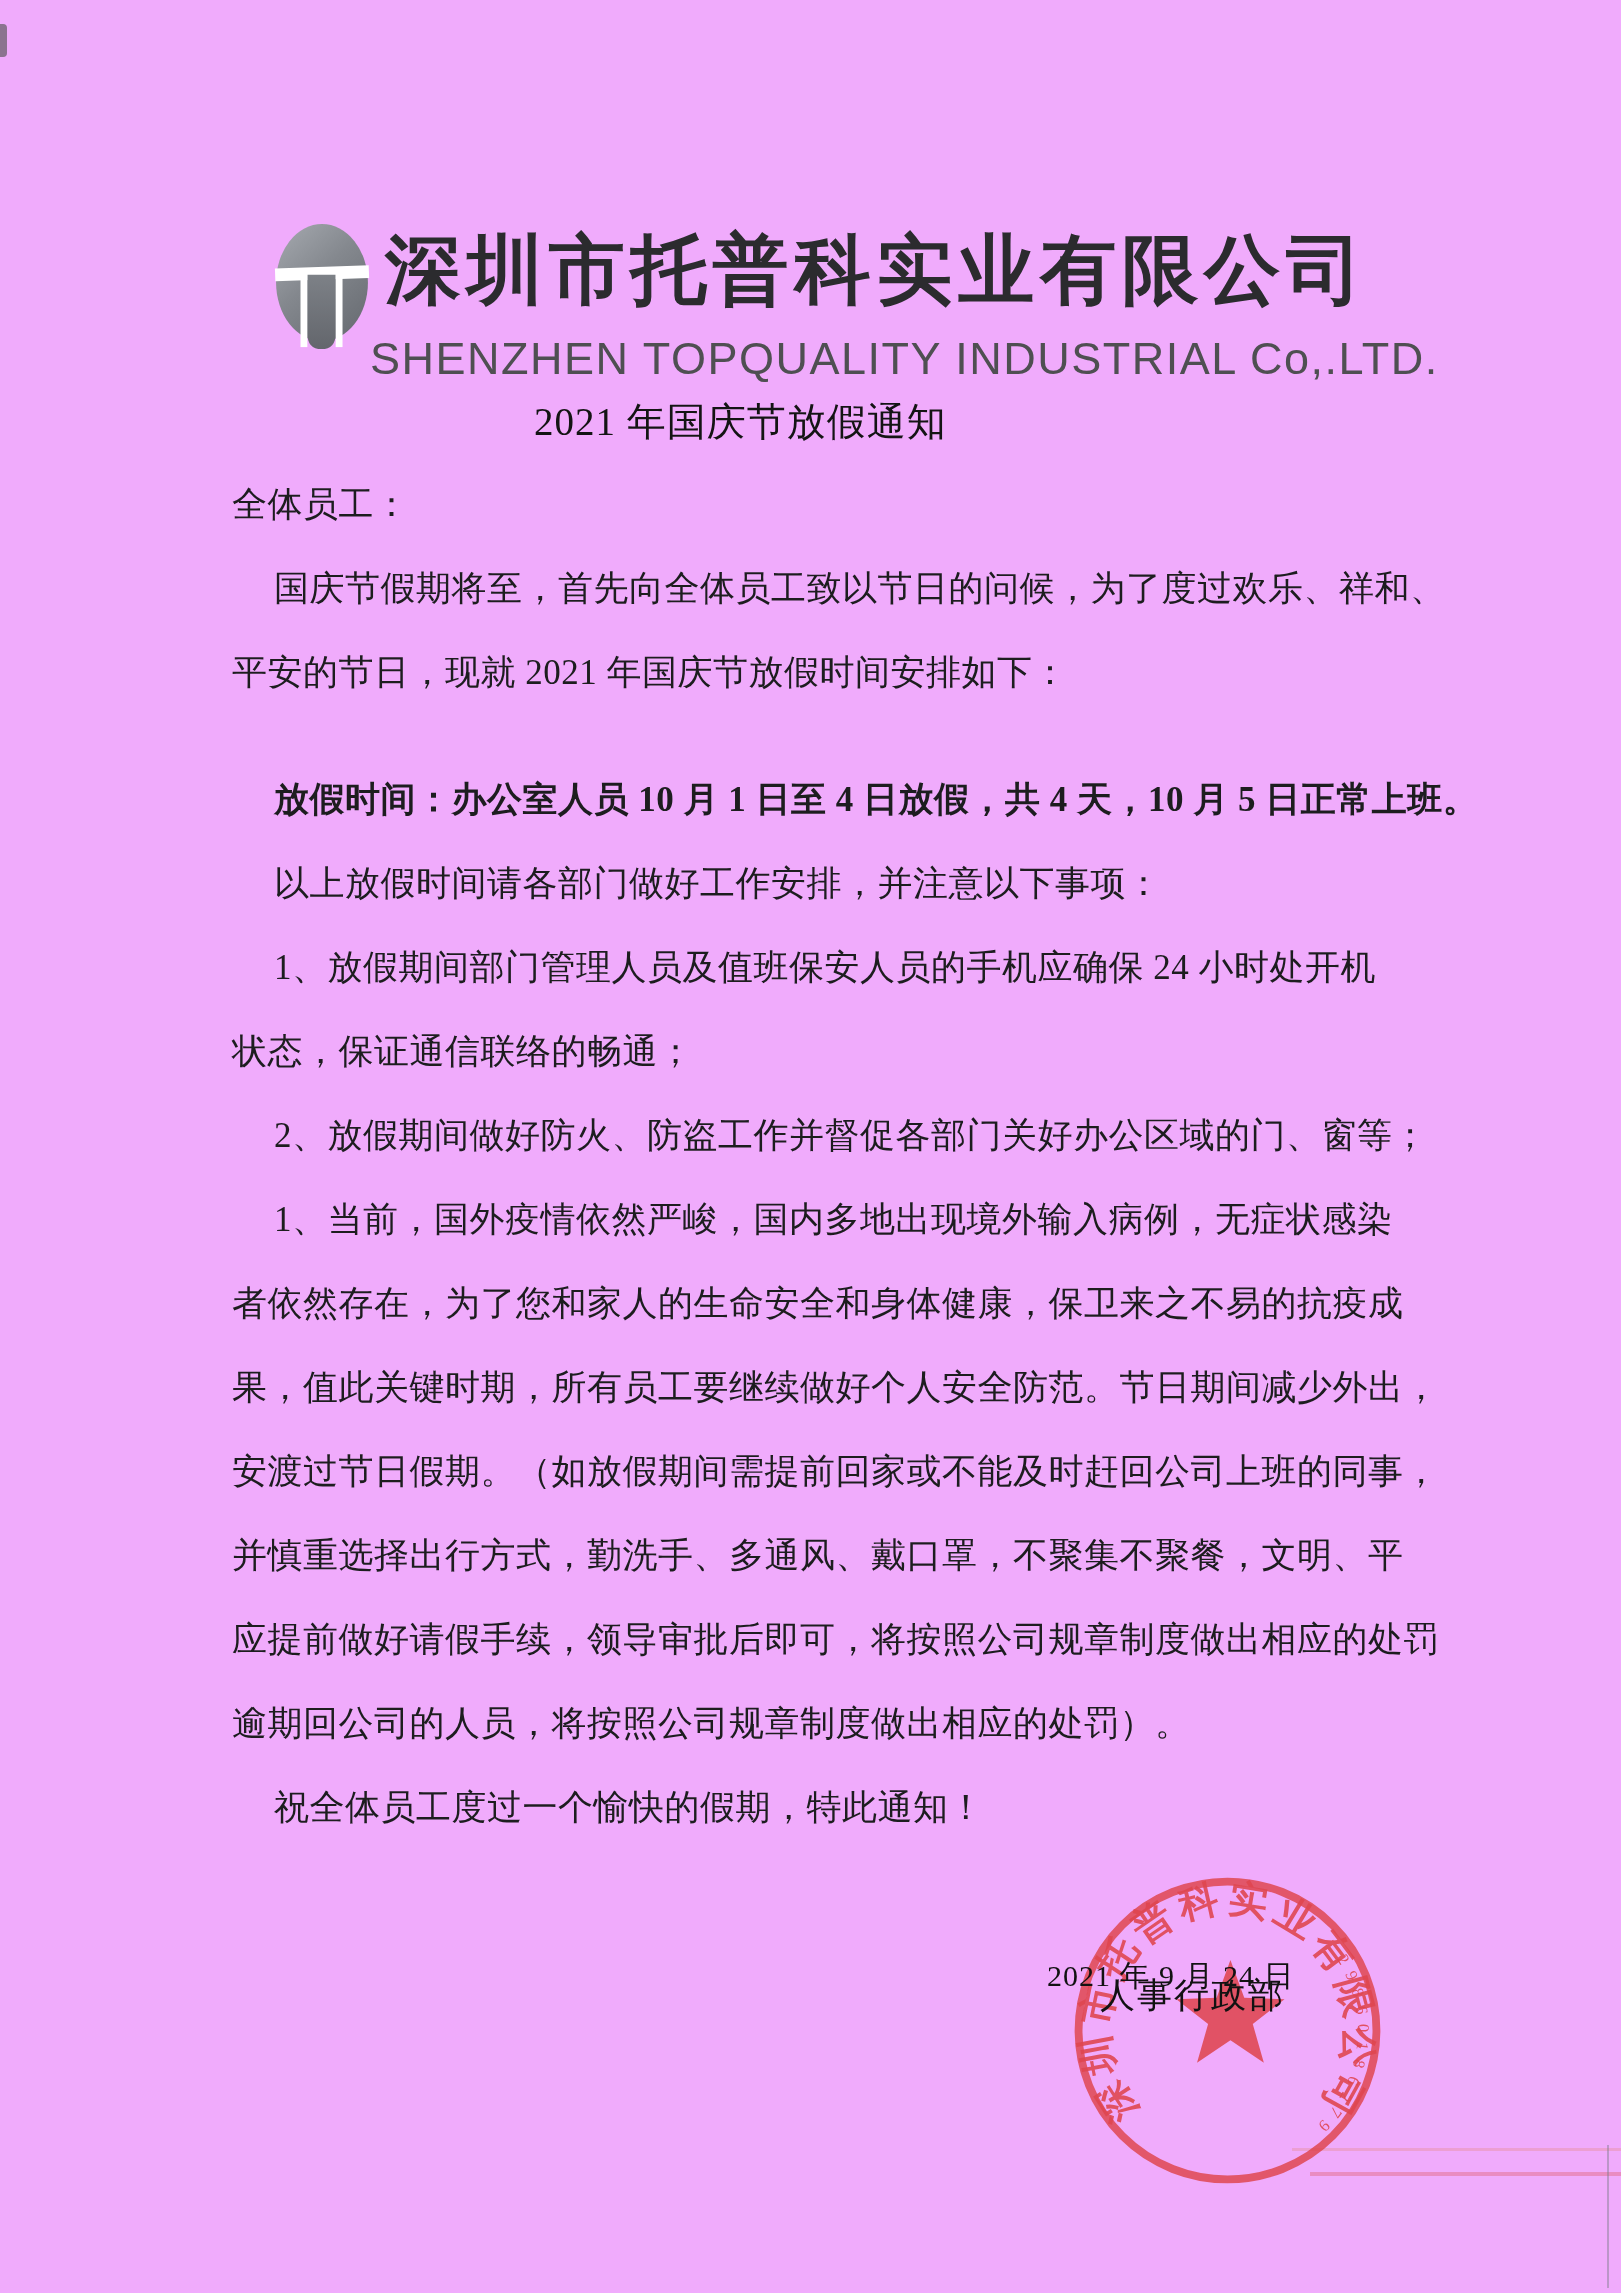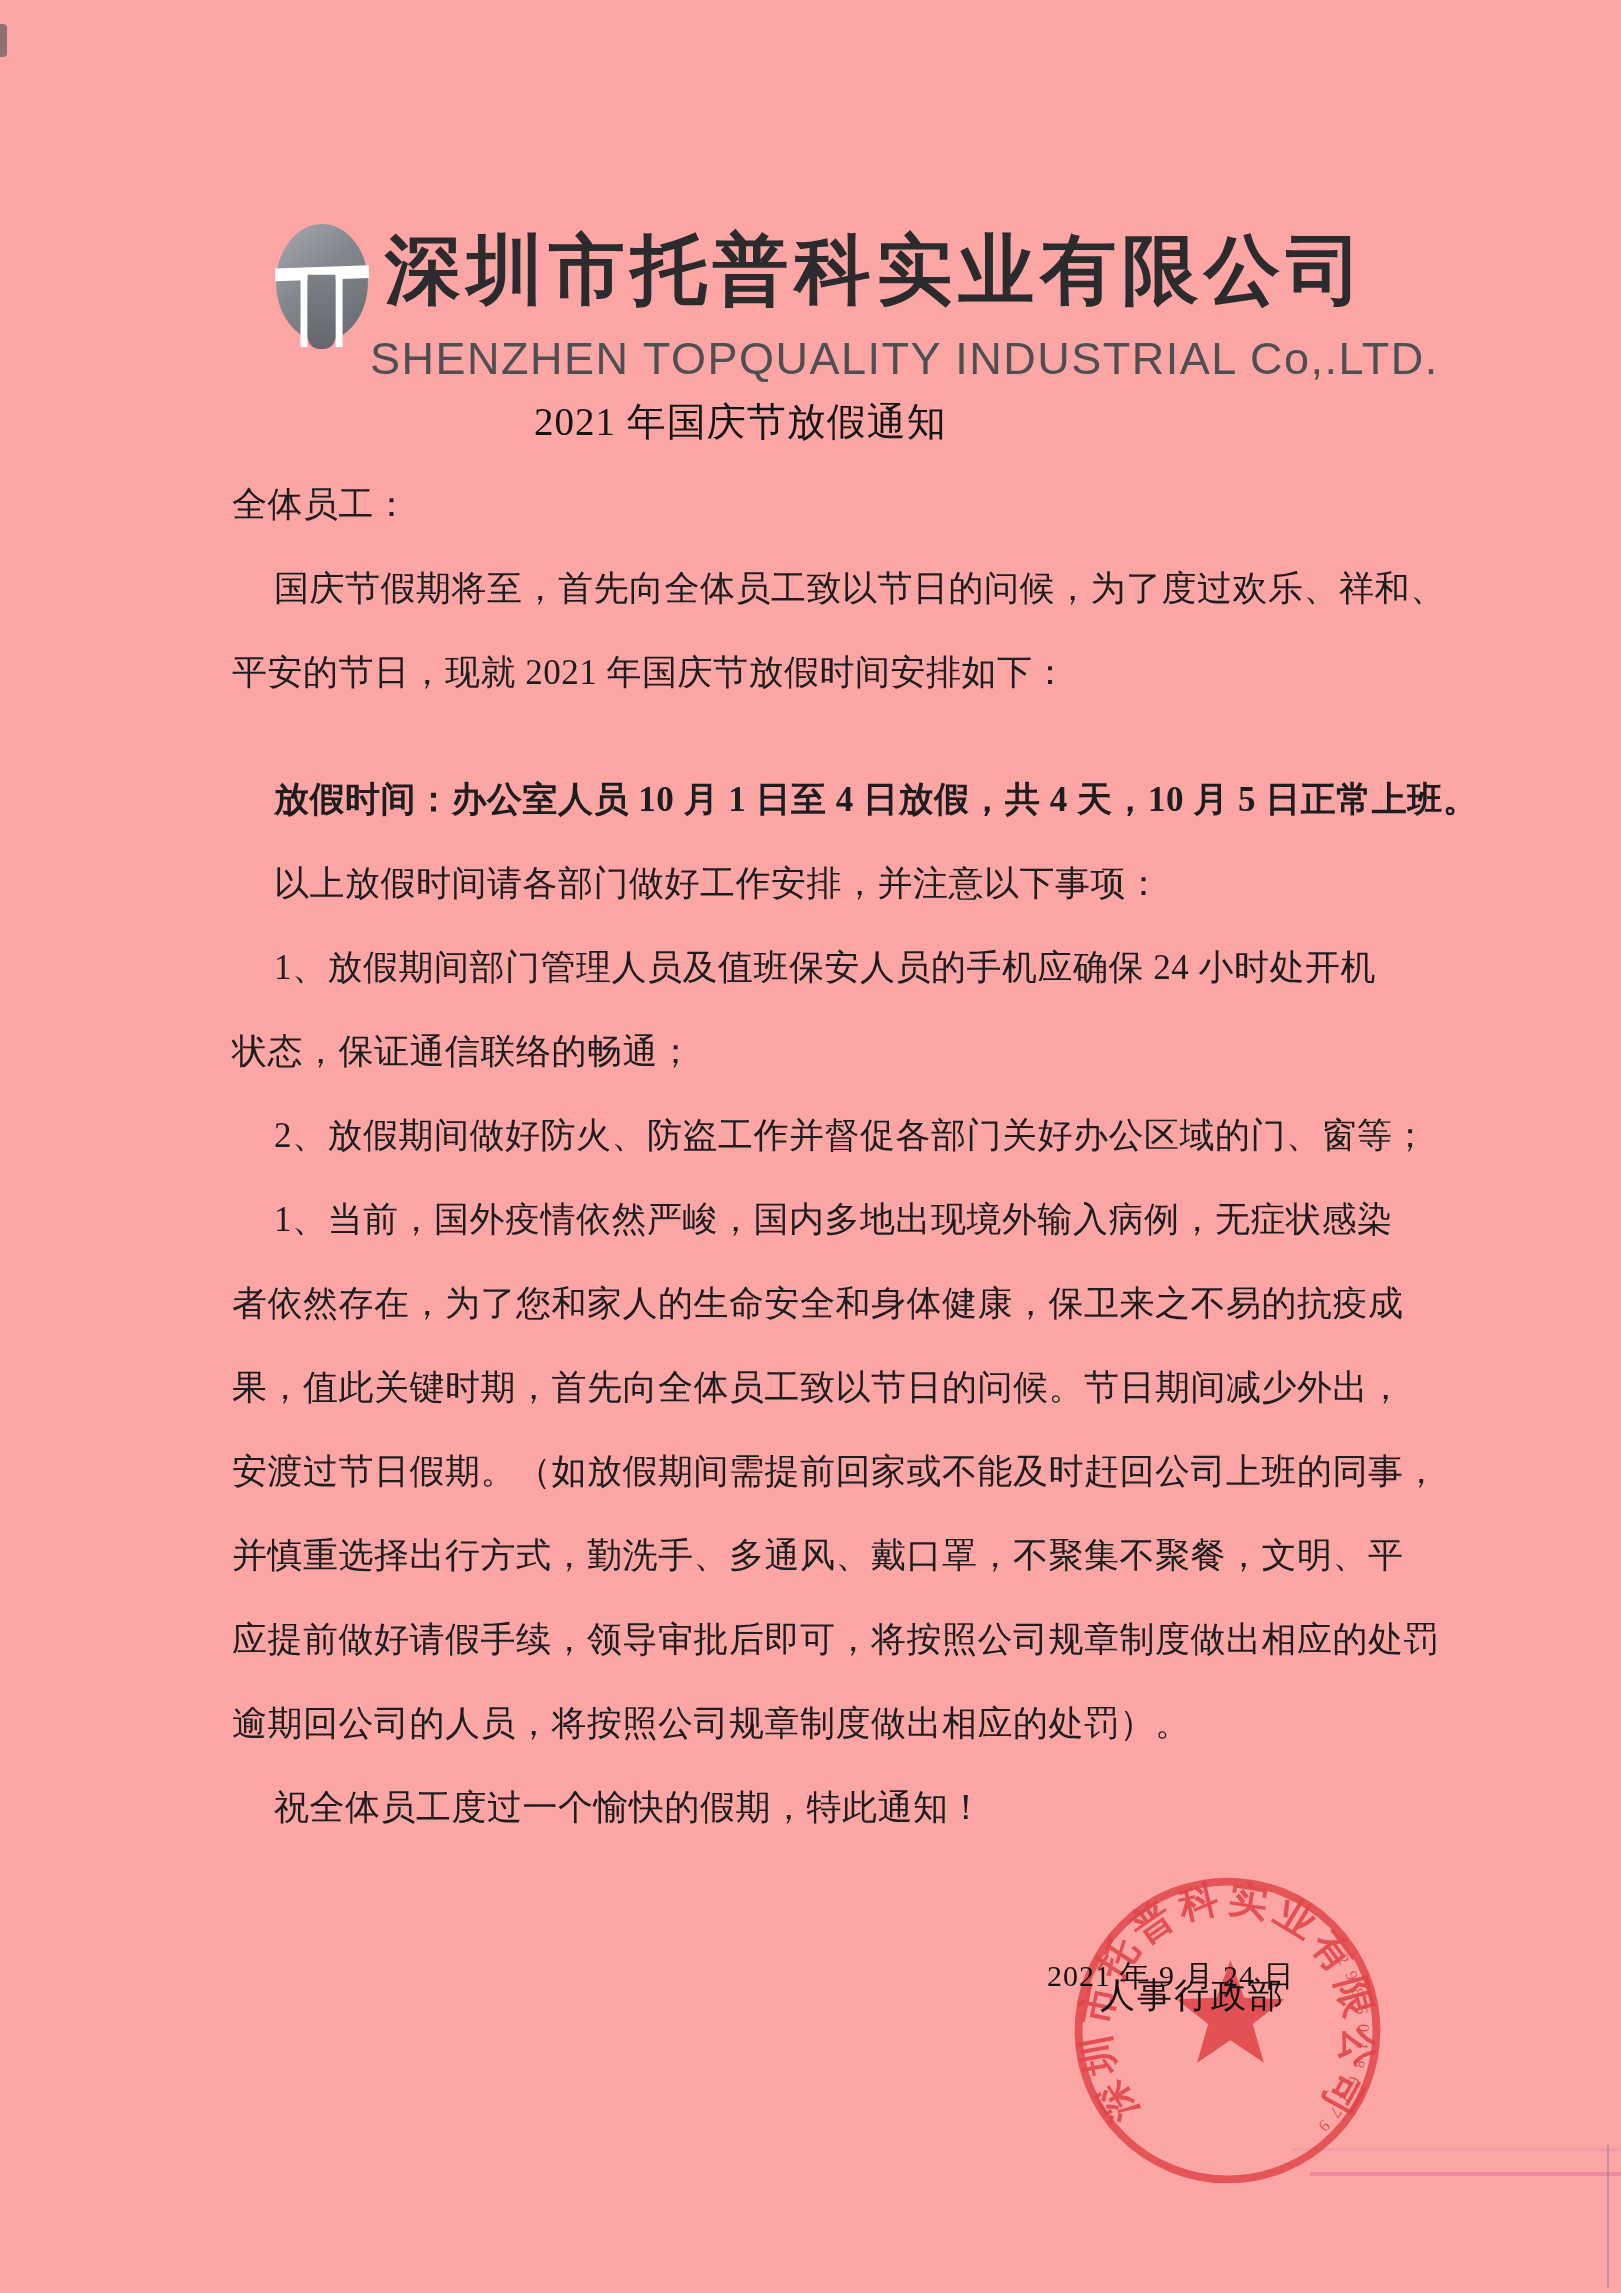--- a/index.html
+++ b/index.html
@@ -1,19 +1,19 @@
 <!DOCTYPE html>
 <html><head>
 <meta charset="utf-8">
 <style>
   html,body{margin:0;padding:0;background:#e8e8e8;}
   .page{
     position:relative;
     width:1621px;height:2294px;
-    background:#fca5a5;
+    background:#f0abfc;
     font-family:"Liberation Serif","DejaVu Serif",serif;
     overflow:hidden;
     margin:0 auto;
   }
   
   .logo-svg{position:absolute;left:274px;top:222px;width:96px;height:129px;}
   .company-cn{
     position:absolute;left:385px;top:220px;
     font-size:76px;font-weight:bold;letter-spacing:5.9px;
     color:#2b2b2e;white-space:nowrap;
@@ -91,21 +91,21 @@
     <div class="line">全体员工：</div>
     <div class="line indent">国庆节假期将至，首先向全体员工致以节日的问候，为了度过欢乐、祥和、</div>
     <div class="line">平安的节日，现就 2021 年国庆节放假时间安排如下：</div>
     <div class="line indent gap bold">放假时间：办公室人员 10 月 1 日至 4 日放假，共 4 天，10 月 5 日正常上班。</div>
     <div class="line indent">以上放假时间请各部门做好工作安排，并注意以下事项：</div>
     <div class="line indent">1、放假期间部门管理人员及值班保安人员的手机应确保 24 小时处开机</div>
     <div class="line">状态，保证通信联络的畅通；</div>
     <div class="line indent">2、放假期间做好防火、防盗工作并督促各部门关好办公区域的门、窗等；</div>
     <div class="line indent">1、当前，国外疫情依然严峻，国内多地出现境外输入病例，无症状感染</div>
     <div class="line">者依然存在，为了您和家人的生命安全和身体健康，保卫来之不易的抗疫成</div>
-    <div class="line">果，值此关键时期，首先向全体员工致以节日的问候。节日期间减少外出，</div>
+    <div class="line">果，值此关键时期，所有员工要继续做好个人安全防范。节日期间减少外出，</div>
     <div class="line">安渡过节日假期。（如放假期间需提前回家或不能及时赶回公司上班的同事，</div>
     <div class="line">并慎重选择出行方式，勤洗手、多通风、戴口罩，不聚集不聚餐，文明、平</div>
     <div class="line">应提前做好请假手续，领导审批后即可，将按照公司规章制度做出相应的处罚</div>
     <div class="line">逾期回公司的人员，将按照公司规章制度做出相应的处罚）。</div>
     <div class="line indent">祝全体员工度过一个愉快的假期，特此通知！</div>
   </div>
 
   <svg class="stamp-svg" viewBox="0 0 348 348" aria-hidden="true">
     <defs>
       <path id="ringPath" d="M 88.4 259.6 A 121 121 0 1 1 259.6 259.6" fill="none"></path>

